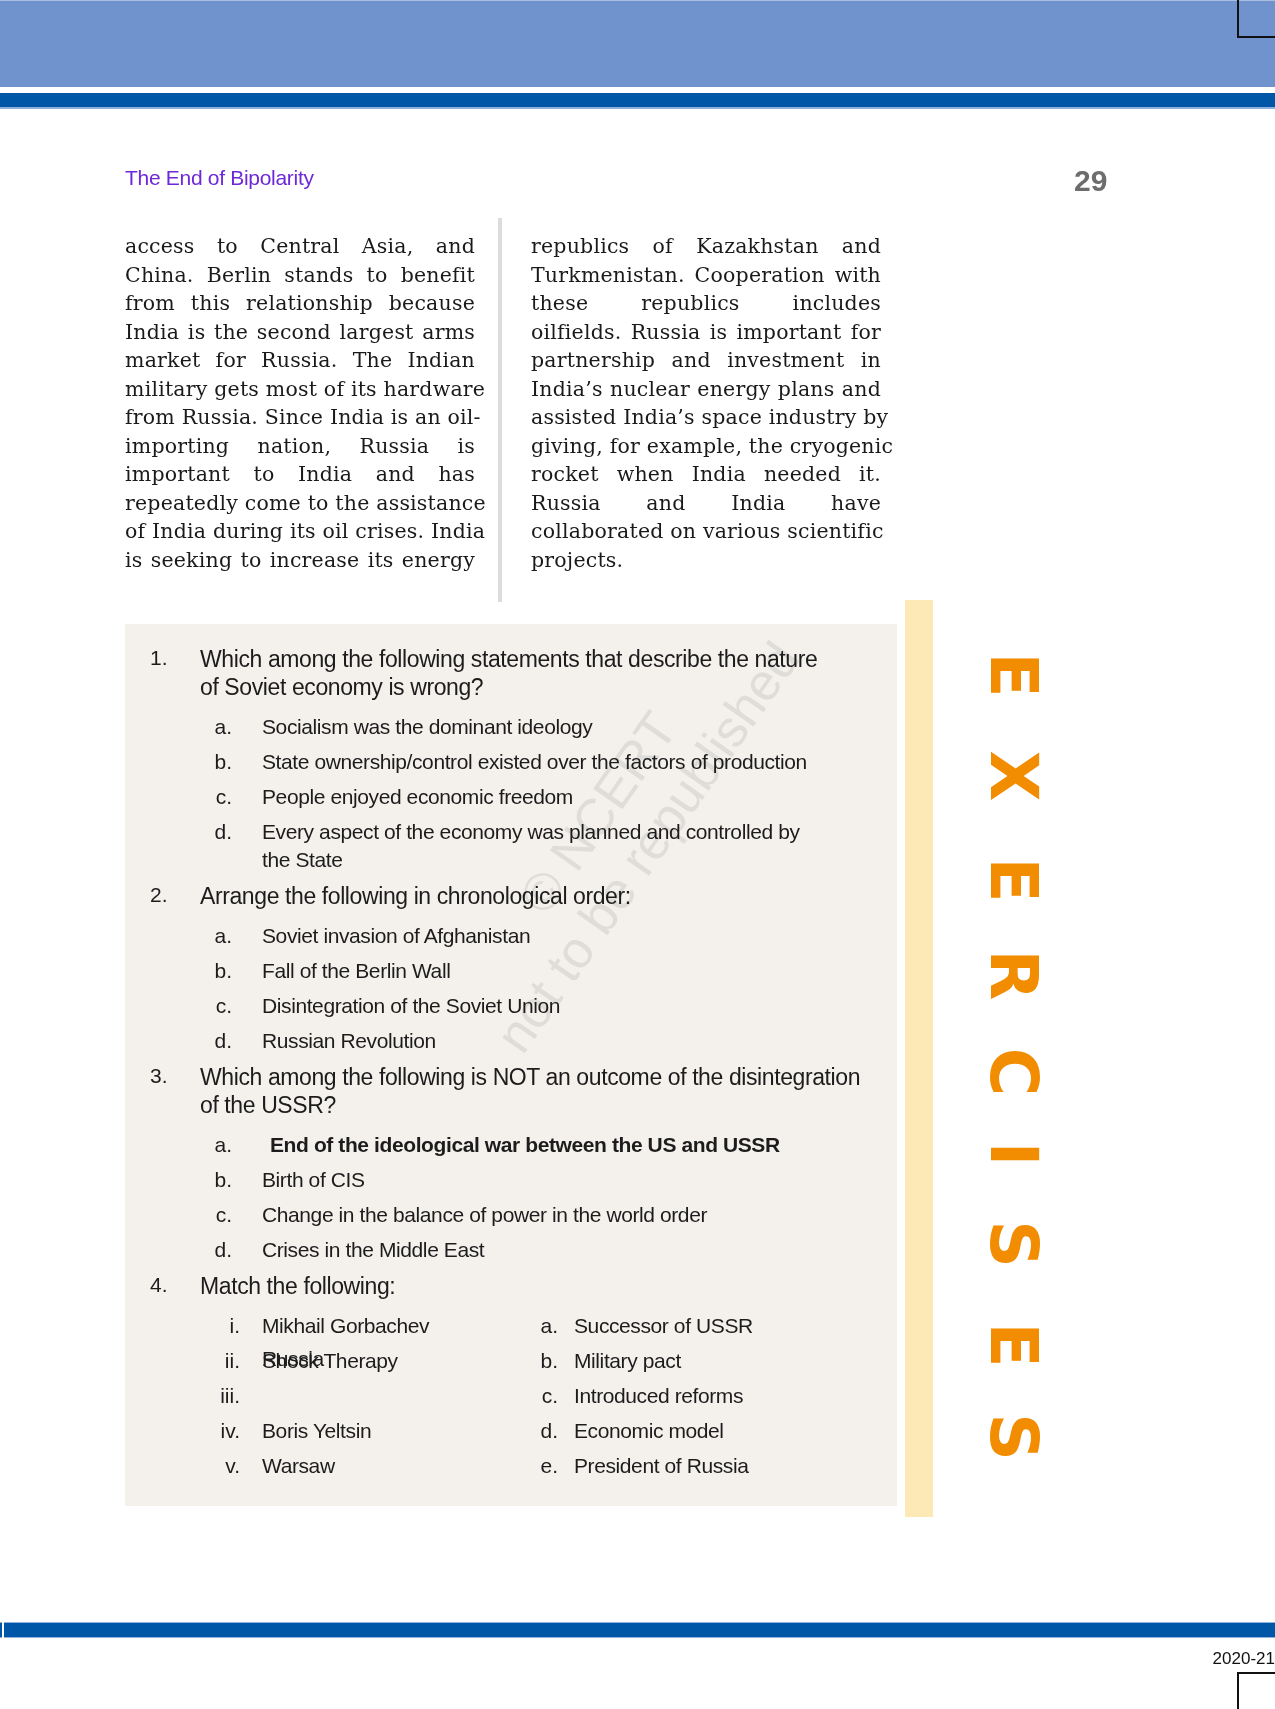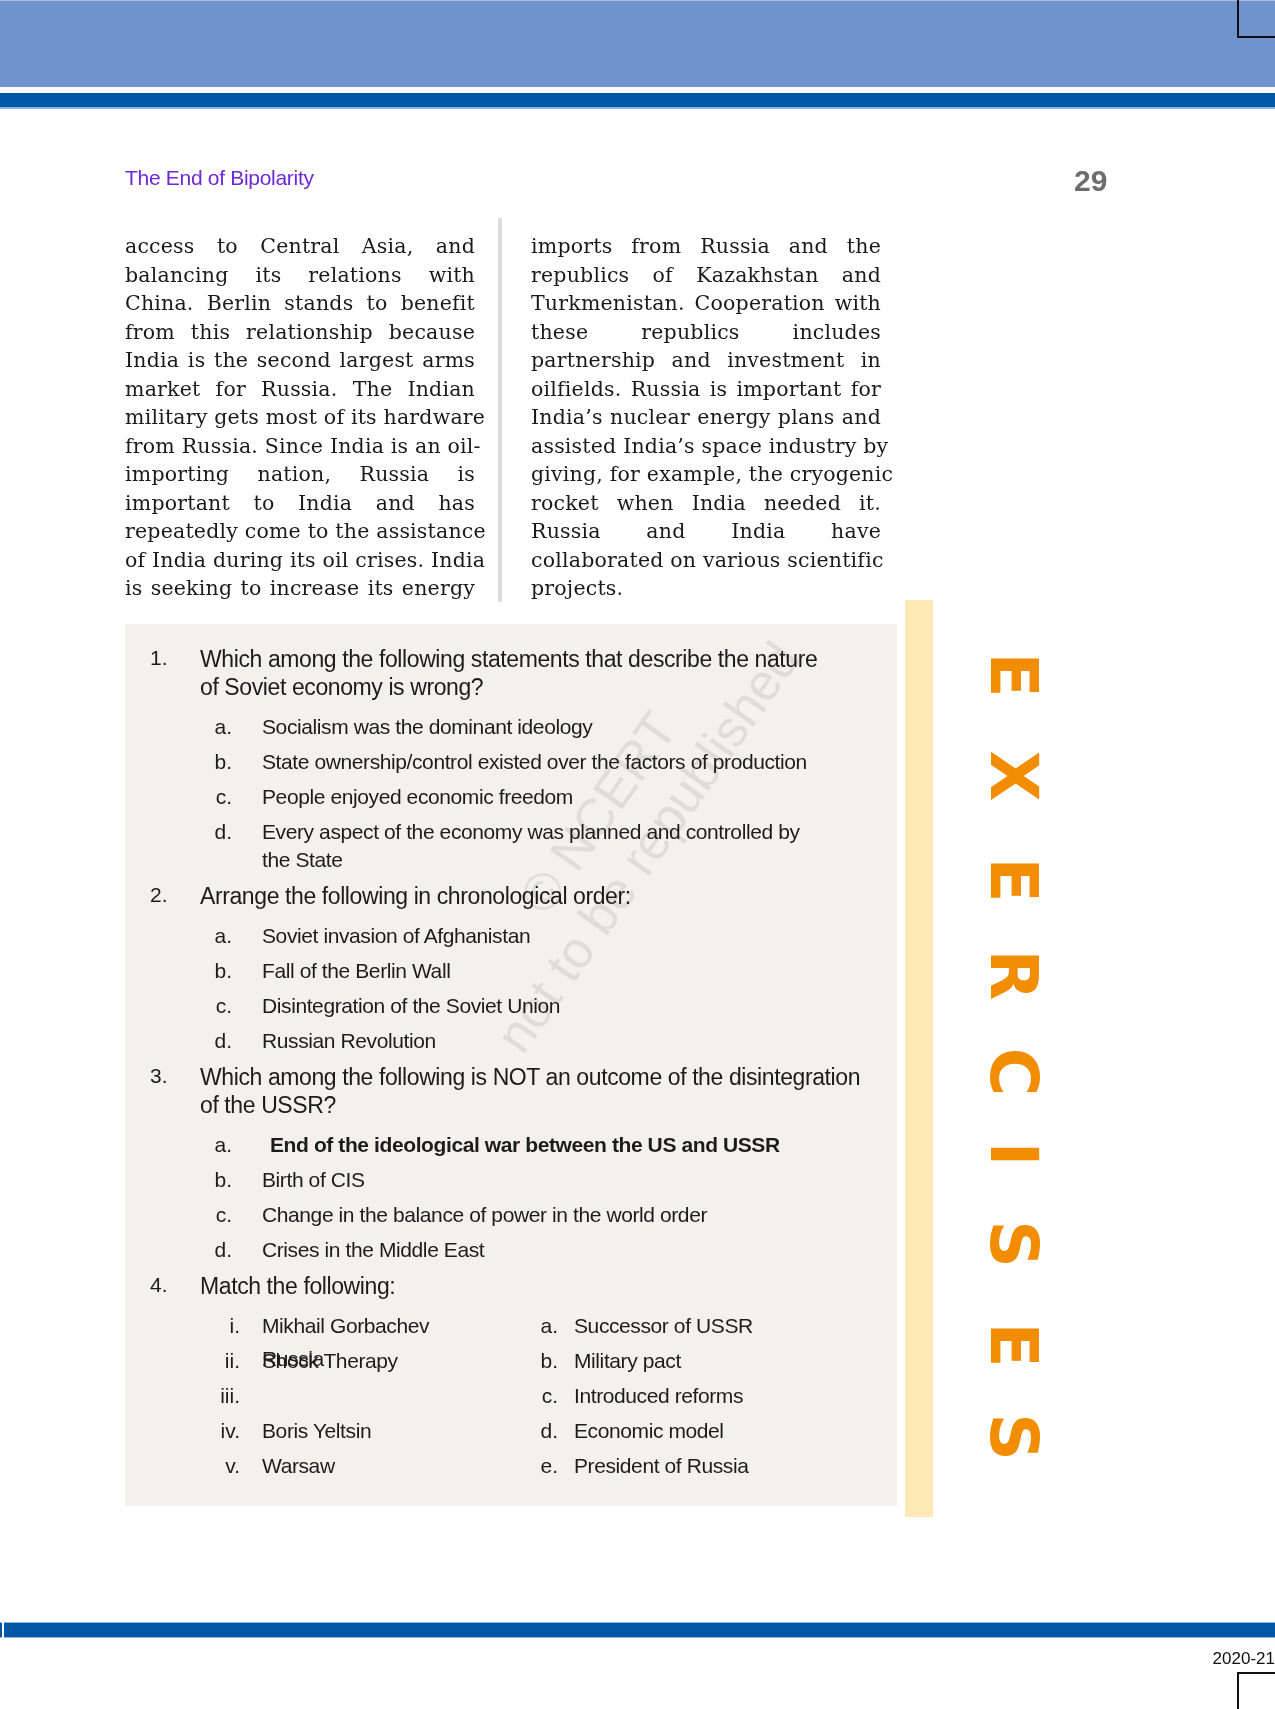--- a/index.html
+++ b/index.html
@@ -45,41 +45,39 @@
 
 <div class="top-band"></div>
 <div class="top-stripe"></div>
 <div class="crop-top"></div>
 
 <div class="running-head">The End of Bipolarity</div>
 <div class="page-number">29</div>
 
 <div class="col col-left">
   <span class="line">access to Central Asia, and</span>
-  <span class="line">balancing its relations with</span>
   <span class="line">China. Berlin stands to benefit</span>
   <span class="line">from this relationship because</span>
   <span class="line">India is the second largest arms</span>
   <span class="line">market for Russia. The Indian</span>
   <span class="line">military gets most of its hardware</span>
   <span class="line">from Russia. Since India is an oil-</span>
   <span class="line">importing nation, Russia is</span>
   <span class="line">important to India and has</span>
   <span class="line">repeatedly come to the assistance</span>
   <span class="line">of India during its oil crises. India</span>
   <span class="line">is seeking to increase its energy</span>
 </div>
 <div class="col-separator"></div>
 <div class="col col-right">
-  <span class="line">imports from Russia and the</span>
   <span class="line">republics of Kazakhstan and</span>
   <span class="line">Turkmenistan. Cooperation with</span>
   <span class="line">these republics includes</span>
+  <span class="line">oilfields.  Russia is important for</span>
   <span class="line">partnership and investment in</span>
-  <span class="line">oilfields.  Russia is important for</span>
   <span class="line">India’s nuclear energy plans and</span>
   <span class="line">assisted India’s space industry by</span>
   <span class="line">giving, for example, the cryogenic</span>
   <span class="line">rocket when India needed it.</span>
   <span class="line">Russia and India have</span>
   <span class="line">collaborated on various scientific</span>
   <span class="line last">projects.</span>
 </div>
 
 <div class="exercise-box"></div>

